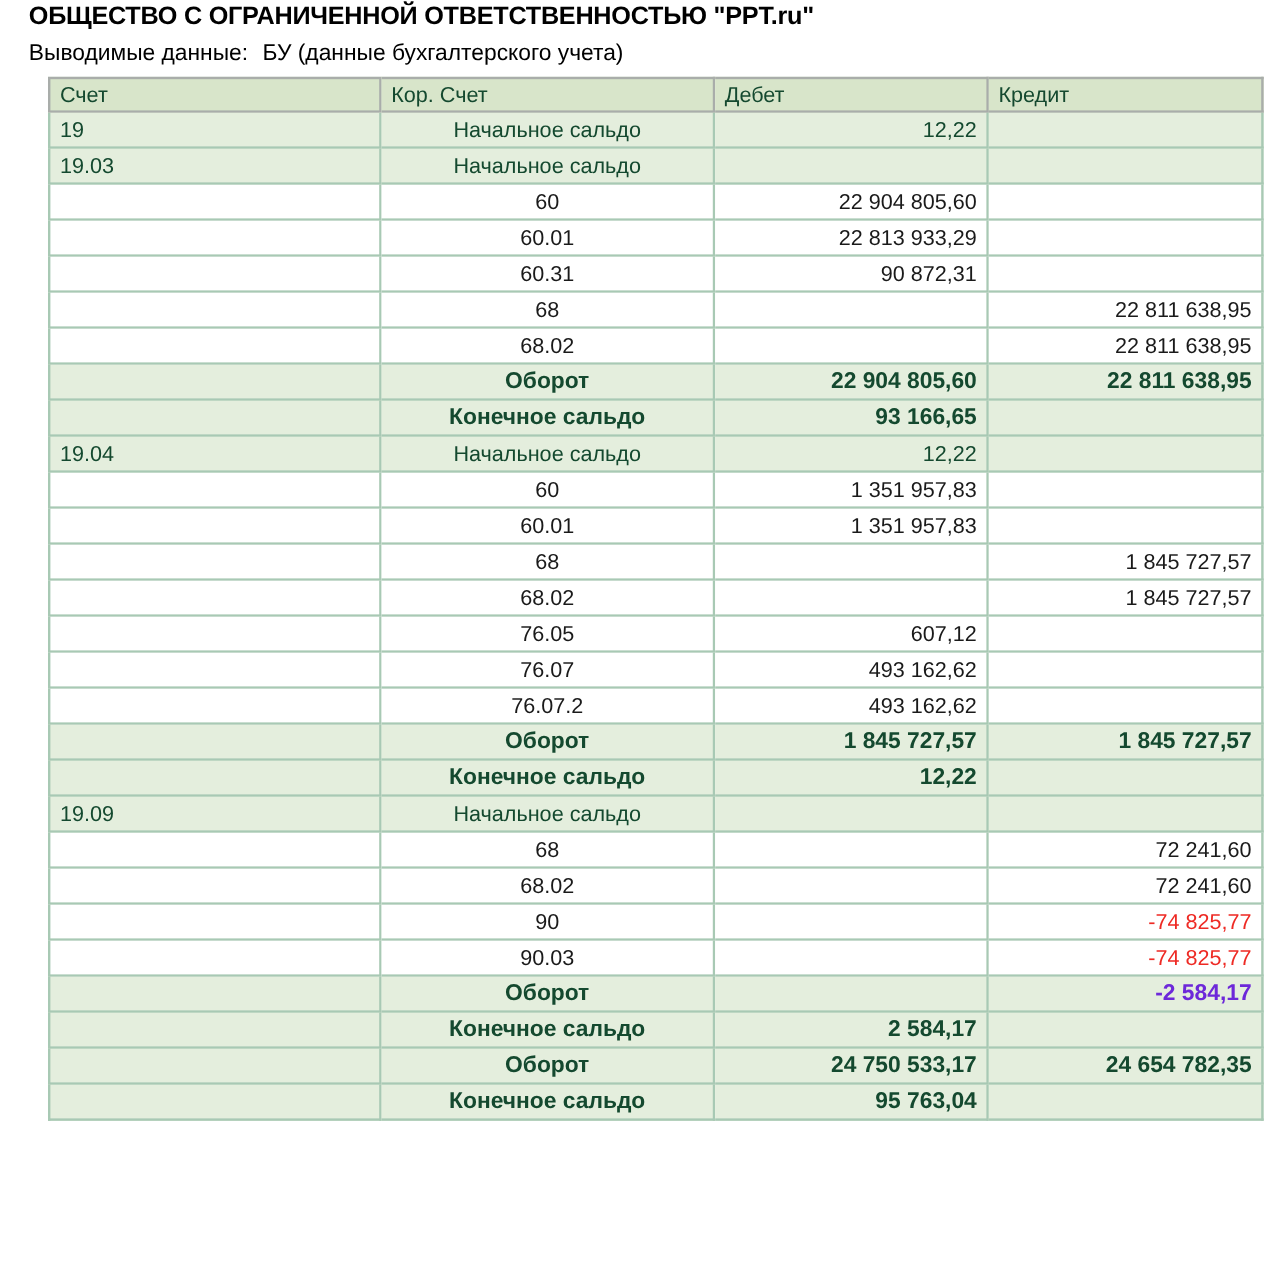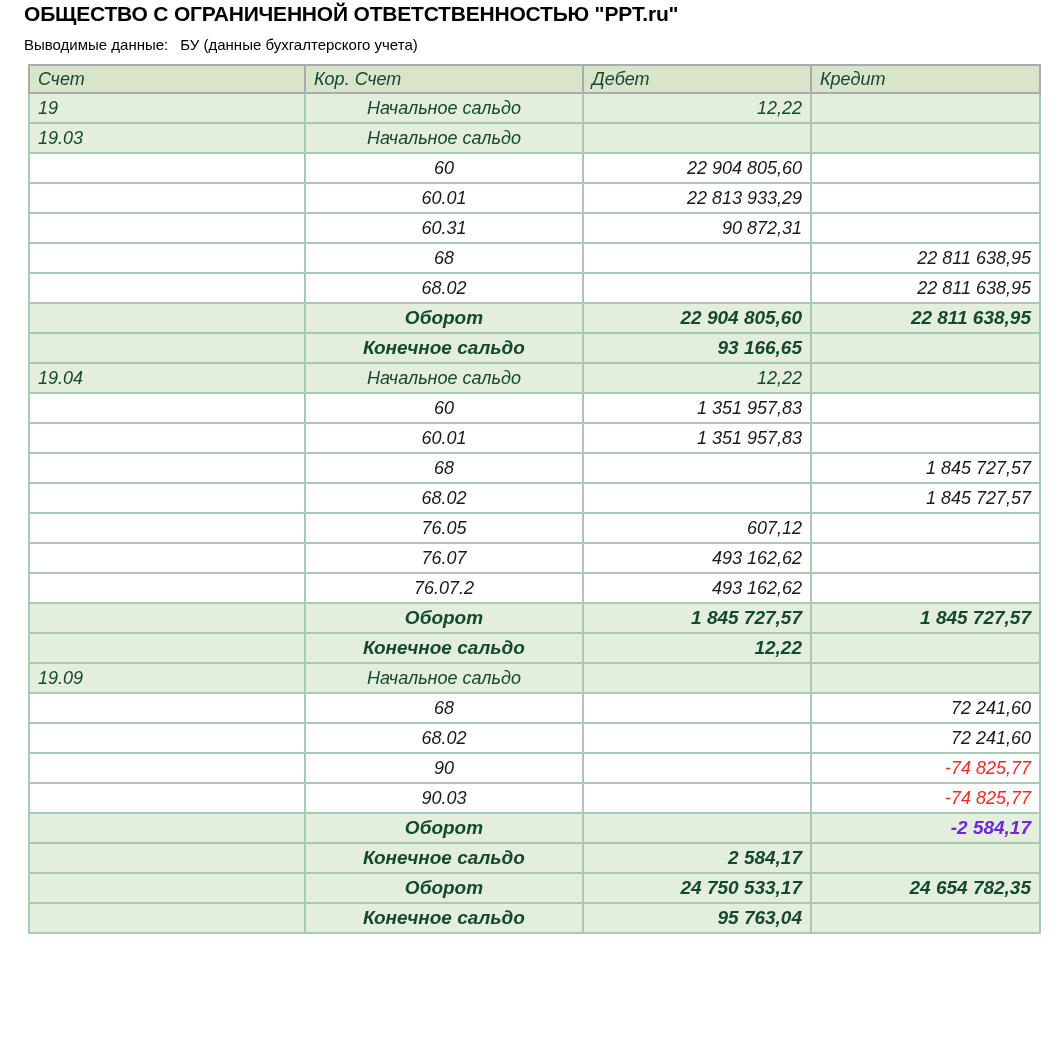--- a/index.html
+++ b/index.html
@@ -34,34 +34,33 @@
   .report-title {
     font-size: 21px;
     font-weight: bold;
     letter-spacing: -0.1px;
     line-height: 28px;
     color: #000;
     white-space: nowrap;
   }
 
   .subtitle-row {
-    font-size: 15px;
+    font-size: 19px;
     line-height: 22px;
     margin: 6px 0 8px 0;
     color: #000;
     white-space: nowrap;
   }
   .subtitle-label { }
   .subtitle-value { margin-left: 12px; }
 
   
   .tbl-wrap {
     width: 918px;
-    margin-left: 4px;
-    font-style: italic;
+    margin-left: 16px;
   }
   table.analysis {
     border-collapse: separate;
     border-spacing: 0;
     width: 1013px;
     table-layout: fixed;
     font-size: 18px;
   }
   table.analysis col.c-acc  { width: 278px; }
   table.analysis col.c-cor  { width: 278px; }

